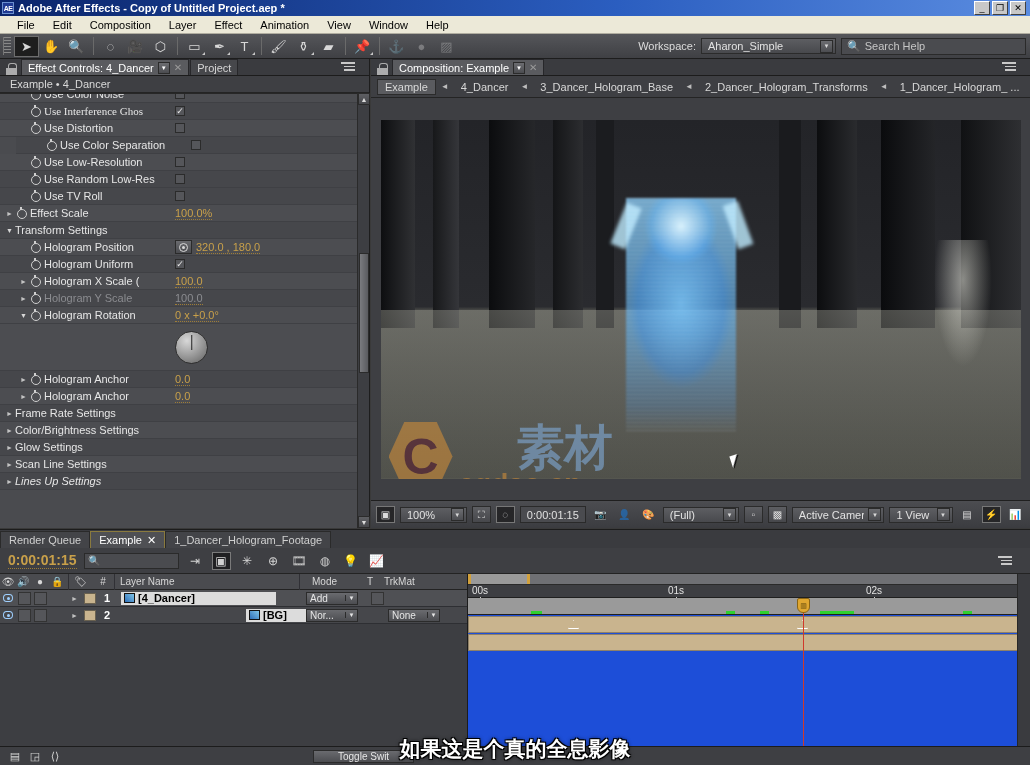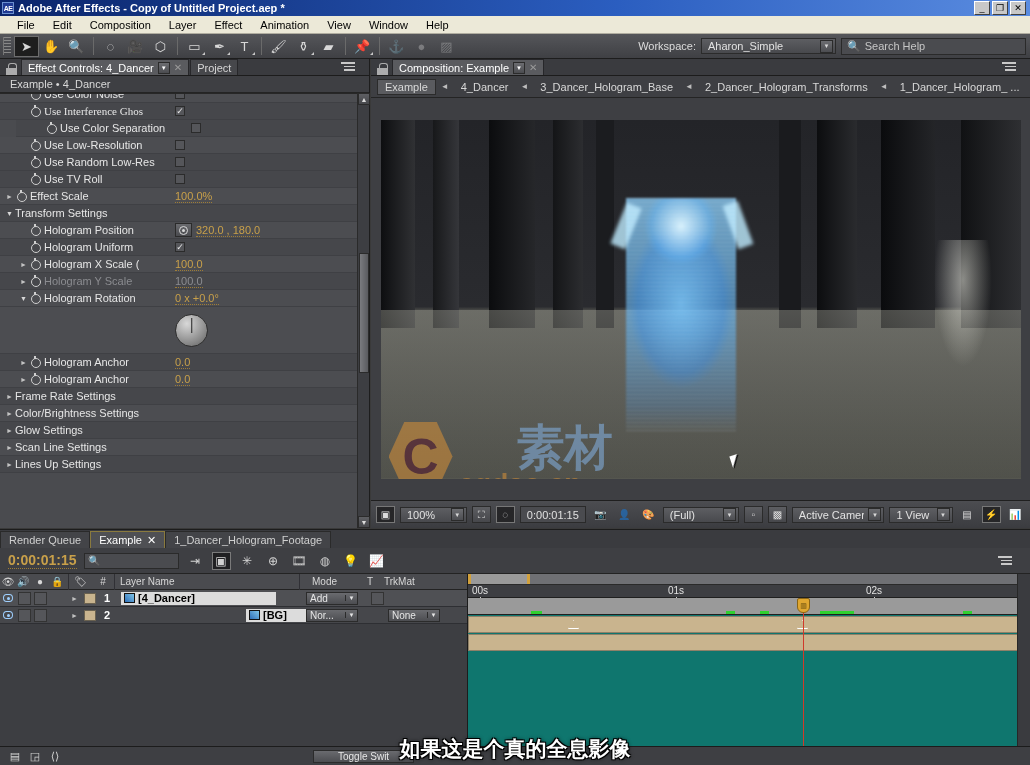--- a/index.html
+++ b/index.html
@@ -181,21 +181,21 @@
              gap:7px; padding-left:8px; border-bottom:1px solid #232323; position:relative;}
   .tl-tc{ color:#c8a04a; font-size:14px; font-weight:bold; border-bottom:1px dotted #9e7d37; }
   .tl-search{ width:95px;height:16px;background:#4a4b4f;border:1px solid #2a2a2a;
               display:flex;align-items:center;padding:0 4px;color:#bdbdbd;font-size:10px;}
   .tlicon{ width:19px;height:18px;display:flex;align-items:center;justify-content:center;
            color:#d2d2d2;font-size:12px; }
   .tlicon.on{ background:#202022;border:1px solid #7a7a7a; }
 
   .tl-body{ position:absolute; top:44px; left:0; right:0; bottom:0; display:flex; }
   .tl-left{ width:468px; flex:none; border-right:1px solid #1c1c1c; background:#3d3e42;}
-  .tl-right{ flex:1; position:relative; background:#0f766e; }
+  .tl-right{ flex:1; position:relative; background:#1d4ed8; }
 
   .colhead{ height:16px; background:#4a4b4f; display:flex;align-items:center;
             font-size:10px;color:#d8d8d8; border-bottom:1px solid #232323; }
   .ch{ display:flex;align-items:center;justify-content:center;height:16px; }
   .lrow{ height:17px; display:flex; align-items:center; font-size:11px; color:#fff;
          border-bottom:1px solid #2e2f33; }
   .lrow.r1{ background:#4f5054; } .lrow.r2{ background:#46474b; }
   .eye{ width:10px;height:8px;border:1.2px solid #9fd0ff;border-radius:50% / 70%;
         display:flex;align-items:center;justify-content:center; }
   .eye::after{content:'';width:3px;height:3px;border-radius:50%;background:#9fd0ff;}
@@ -378,20 +378,29 @@
           </div>
           <div class="ecrow alt" style="position: relative; font-family: Liberation Serif, serif;">
             <div style="width: 14px; flex: 0 0 auto;"></div>
             <span class="tw"></span>
             <span class="stopw"></span>
             <span class="ecname">Use Interference Ghos</span>
             <div class="ecval">
               <span class="cbox">✓</span>
             </div>
           </div>
+          <div class="ecrow" style="position: relative;">
+            <div style="width: 14px; flex: 0 0 auto;"></div>
+            <span class="tw"></span>
+            <span class="stopw"></span>
+            <span class="ecname">Use Distortion</span>
+            <div class="ecval">
+              <span class="cbox"></span>
+            </div>
+          </div>
           <div class="ecrow alt" style="position: relative; margin-left: 16px;">
             <div style="width: 14px; flex: 0 0 auto;"></div>
             <span class="tw"></span>
             <span class="stopw"></span>
             <span class="ecname">Use Color Separation</span>
             <div class="ecval">
               <span class="cbox"></span>
             </div>
           </div>
           <div class="ecrow" style="position: relative;">
@@ -517,21 +526,21 @@
           <div class="ecrow alt" style="position: relative;">
             <div style="width: 0px; flex: 0 0 auto;"></div>
             <span class="tw">►</span>
             <span class="ecname hdr">Glow Settings</span>
           </div>
           <div class="ecrow" style="position: relative;">
             <div style="width: 0px; flex: 0 0 auto;"></div>
             <span class="tw">►</span>
             <span class="ecname hdr">Scan Line Settings</span>
           </div>
-          <div class="ecrow alt" style="position: relative;">
+          <div class="ecrow alt" style="position: relative; font-style: italic;">
             <div style="width: 0px; flex: 0 0 auto;"></div>
             <span class="tw">►</span>
             <span class="ecname hdr">Lines Up Settings</span>
           </div>
         </div>
     </div>
     <div class="ec-scroll">
       <div class="sbtn" style="position:absolute;top:0">▲</div>
       <div class="sbtn" style="position:absolute;bottom:0">▼</div>
       <div class="sthumb" style="top:160px;height:120px"></div>

